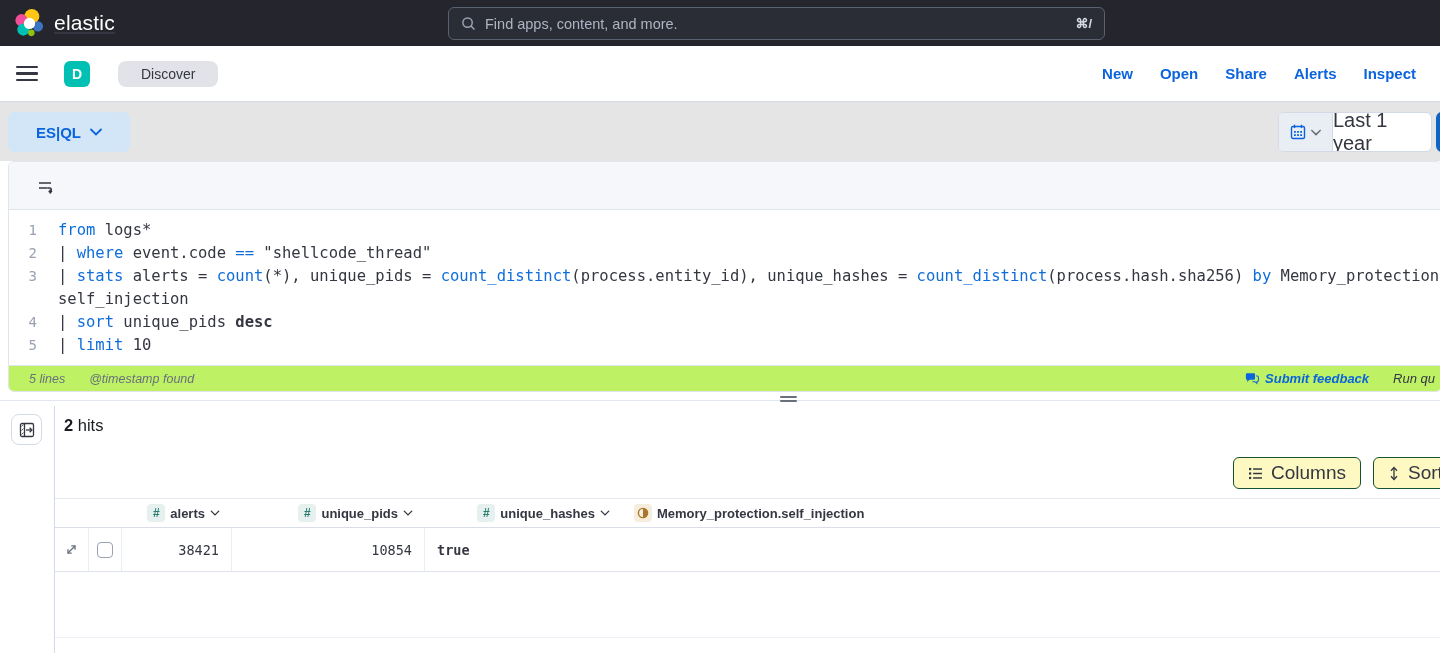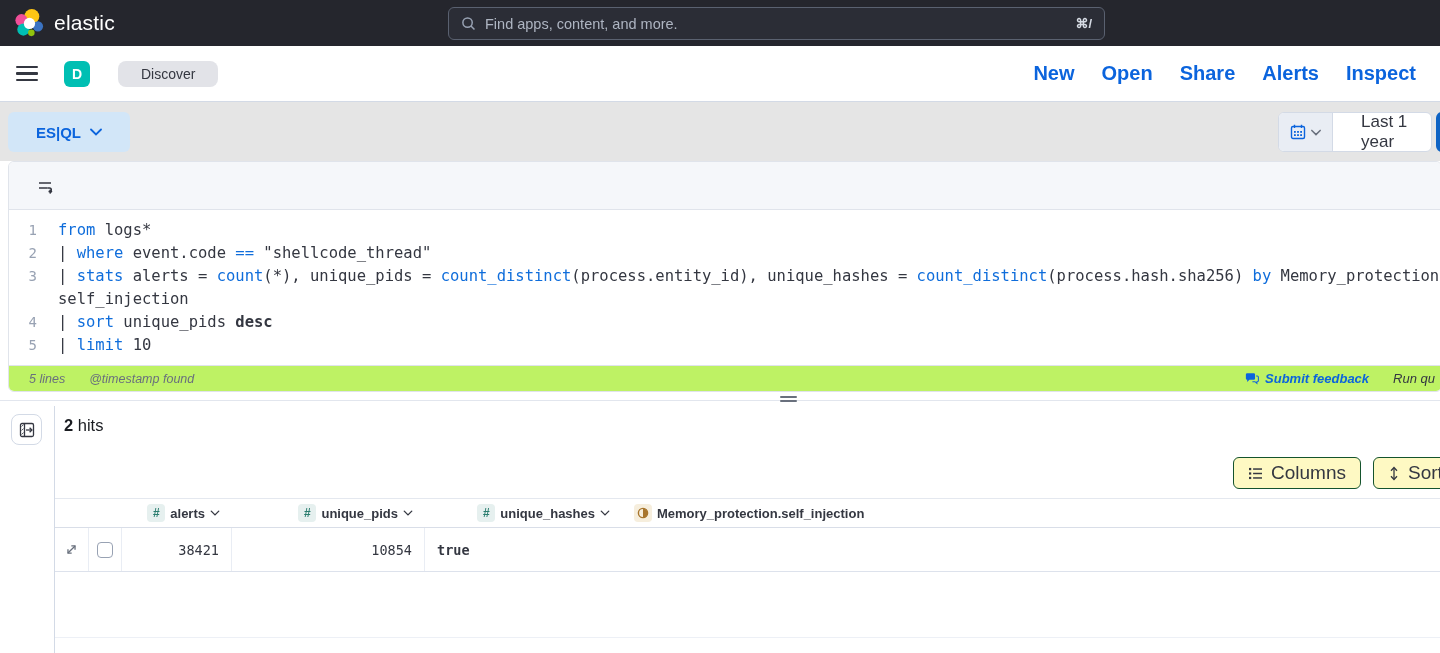--- a/index.html
+++ b/index.html
@@ -1,41 +1,41 @@
 <!DOCTYPE html>
 <html><head>
 <meta charset="utf-8">
 <style>
   * { margin:0; padding:0; box-sizing:border-box; }
   html,body { width:1440px; height:653px; }
   body { position:relative; overflow:hidden; background:#fff; font-family:"Liberation Sans",sans-serif; color:#343741; }
 
   
   .topbar { position:absolute; left:0; top:0; width:100%; height:46px; background:#25262d; display:flex; align-items:center; }
-  .brand { display:flex; align-items:center; gap:10px; padding-left:14px; }
+  .brand { display:flex; align-items:center; gap:10px; padding-left:14px;text-decoration:underline; }
   .brand-name { color:#fff; font-size:21px; font-weight:500; letter-spacing:.2px; }
   .searchbox { position:absolute; left:448px; top:7px; width:657px; height:33px; background:#2b2d36; border:1px solid #5a6170; border-radius:6px; display:flex; align-items:center; gap:9px; padding:0 12px; }
   .searchbox .ph { color:#aeb5c2; font-size:14.5px; }
   .searchbox .shortcut { margin-left:auto; color:#d5dae3; font-size:13px; font-weight:700; }
 
   
   .navbar { position:absolute; left:0; top:46px; width:100%; height:56px; background:#fff; border-bottom:1px solid #d3dae6; display:flex; align-items:center; padding:0 16px; }
   .hamburger { width:22px; display:flex; flex-direction:column; gap:4px; cursor:pointer; }
   .hamburger span { display:block; height:2.5px; background:#343741; border-radius:1px; }
   .app-badge { margin-left:26px; width:26px; height:26px; border-radius:6px; background:#00bfb3; color:#fff; font-weight:700; font-size:14px; display:flex; align-items:center; justify-content:center; }
   .breadcrumb-pill { margin-left:28px; background:#e2e3e8; border-radius:8px; padding:5px 23px; font-size:14px; color:#343741; }
   .nav-actions { margin-left:auto; display:flex; gap:27px; padding-right:8px; }
-  .nav-link { color:#0b64dd; font-size:20px; font-weight:600; cursor:pointer; }
+  .nav-link { color:#0b64dd; font-size:15px; font-weight:600; cursor:pointer; }
 
   
   .querybar { position:absolute; left:0; top:102px; width:100%; height:59px; background:#e5e5e5; }
   .esql-btn { position:absolute; left:8px; top:10px; width:122px; height:40px; background:#d2e6f8; border-radius:6px; display:flex; align-items:center; justify-content:center; gap:9px; color:#0b64dd; font-weight:700; font-size:15px; cursor:pointer; }
   .datepicker { position:absolute; left:1278px; top:10px; width:154px; height:40px; border:1px solid #d3dae6; border-radius:6px; display:flex; overflow:hidden; background:#fff; }
   .dp-prepend { width:54px; background:#e9edf4; border-right:1px solid #d3dae6; display:flex; align-items:center; justify-content:center; gap:5px; cursor:pointer; }
-  .dp-value { flex:1; display:flex; align-items:center; justify-content:center; font-size:17px; color:#343741; cursor:pointer;padding-left:28px; }
+  .dp-value { flex:1; display:flex; align-items:center; justify-content:center; font-size:20px; color:#343741; cursor:pointer; }
   .refresh-sliver { position:absolute; left:1436px; top:10px; width:10px; height:40px; background:#0e63c4; border-radius:6px 0 0 6px; }
 
   
   .editor-panel { position:absolute; left:8px; right:-2px; top:161px; height:231px; border:1px solid #e0e4eb; border-radius:6px; background:#fff; overflow:hidden; }
   .editor-toolbar { height:48px; background:#f5f7fa; border-bottom:1px solid #e0e4eb; display:flex; align-items:center; padding-left:27px; }
   .code-area { height:155px; padding-top:9px; font-family:"DejaVu Sans Mono",monospace; font-size:15.5px; overflow:hidden; }
   .code-line { display:flex; height:23px; line-height:23px; white-space:pre; }
   .gutter { flex:none; width:28px; text-align:right; color:#98a2b3; font-size:14px; }
   .codetxt { padding-left:21px; color:#343741; }
   .tok-kw { color:#0f6ddb; }

